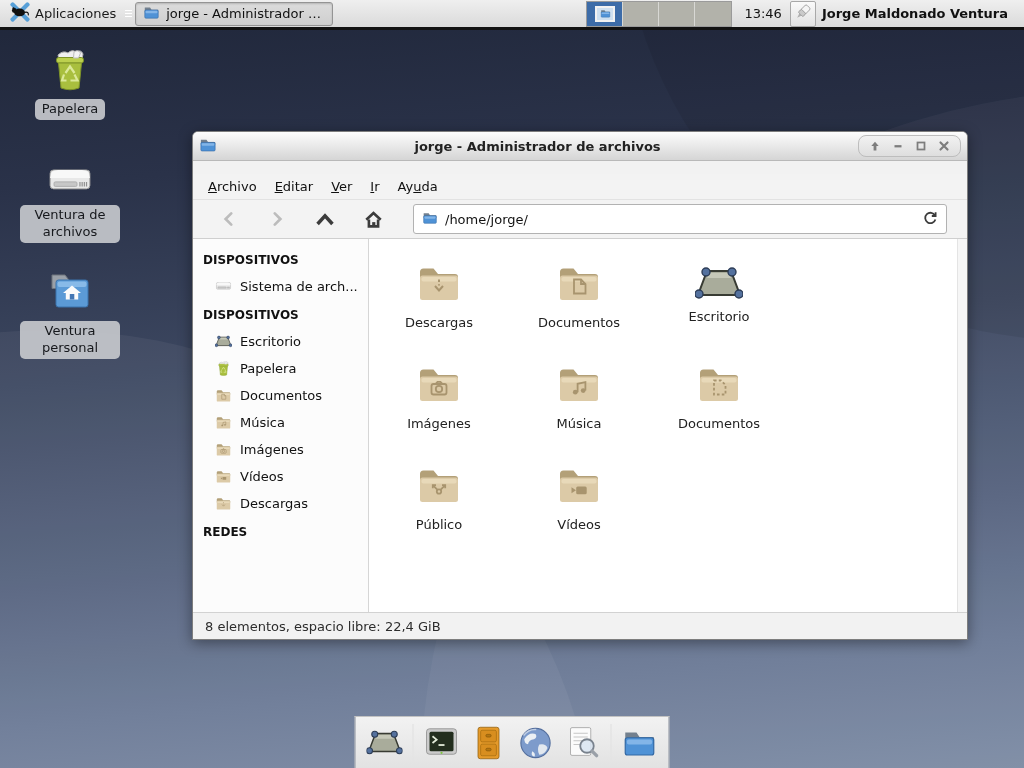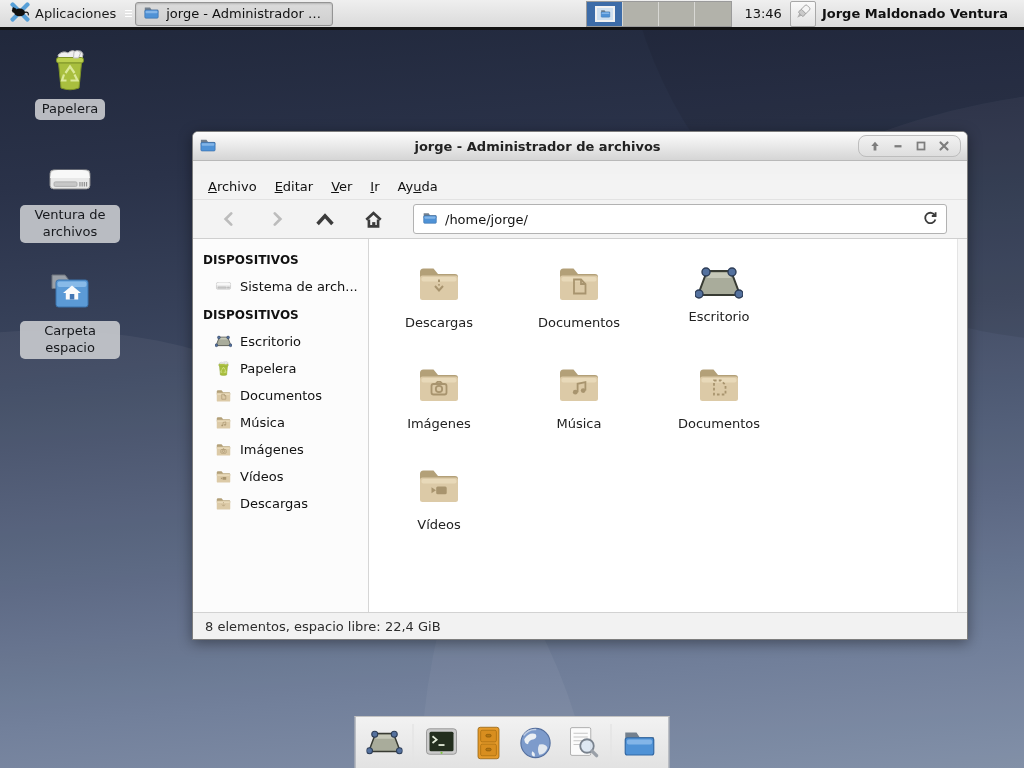--- a/index.html
+++ b/index.html
@@ -127,21 +127,21 @@
       <div class="desk-icon">
         <span class="icon" style="display: flex; align-items: center;">
           <svg width="48" height="48" viewBox="0 0 48 48">
             <path d="M6 7 h13 l3.5 4.5 v9 H6 z" fill="#9aa0a8" stroke="#6f757d"></path>
             <rect x="10" y="12" width="32" height="27" rx="2.5" fill="#5b9ad6" stroke="#3a72ac"></rect>
             <rect x="11.5" y="13.5" width="29" height="5.5" rx="2" fill="#88bae8"></rect>
             <path d="M26 17.5 l9 7.5 h-2.8 v6.5 h-12.4 v-6.5 H17 z" fill="#fbfbfb"></path>
             <rect x="23.8" y="26" width="4.5" height="5.5" fill="#4477b4"></rect>
           </svg>
         </span>
-        <div class="lbl">Carpeta espacio</div>
+        <div class="lbl">Ventura personal</div>
       </div>
     </div>
 
   <div class="window">
     <div class="titlebar">
       <span class="icon" id="win-icon"><svg width="18" height="18" viewBox="0 0 24 24">
             <path d="M2.5 5 h7.5 l2 3 h9.5 v4 H2.5z" fill="#73808e"></path>
             <rect x="2.5" y="8.5" width="19" height="11.5" rx="1.5" fill="#4f92d6" stroke="#3268a4" stroke-width="0.8"></rect>
             <rect x="3.6" y="9.6" width="16.8" height="3.4" rx="1.2" fill="#83b5e8"></rect>
           </svg></span>
@@ -325,20 +325,21 @@
                 <rect x="5" y="16.5" width="38" height="24.5" rx="2.5" fill="#dccaa7"></rect>
                 <rect x="6.5" y="18" width="35" height="4.5" rx="1.8" fill="#e8d9b9"></rect>
                 <g stroke="#a8946e" fill="none" stroke-width="2">
                   <path d="M24 20.5 v6" stroke-dasharray="2.4 2.4"></path>
                   <path d="M20 27 L24 31.5 L28 27"></path>
                 </g>
               </svg>
             </span>
             <span>Descargas</span>
           </div>
+          <div class="side-header">REDES</div>
         </div>
       <div class="main">
         <div class="file-grid" id="file-grid">
             <div class="file-item">
               <span class="icon" style="display: flex; align-items: center;">
                 <svg width="48" height="48" viewBox="0 0 48 48">
                   <path d="M5 13 q0 -3.5 3.5 -3.5 h10 l4.5 5.5 h17 q3 0 3 3 v3 H5z" fill="#b3a078"></path>
                   <rect x="5" y="16.5" width="38" height="24.5" rx="2.5" fill="#dccaa7"></rect>
                   <rect x="6.5" y="18" width="35" height="4.5" rx="1.8" fill="#e8d9b9"></rect>
                   <g stroke="#a8946e" fill="none" stroke-width="2">
@@ -411,20 +412,35 @@
             <div class="file-item">
               <span class="icon" style="display: flex; align-items: center;">
                 <svg width="48" height="48" viewBox="0 0 48 48">
                   <path d="M5 13 q0 -3.5 3.5 -3.5 h10 l4.5 5.5 h17 q3 0 3 3 v3 H5z" fill="#b3a078"></path>
                   <rect x="5" y="16.5" width="38" height="24.5" rx="2.5" fill="#dccaa7"></rect>
                   <rect x="6.5" y="18" width="35" height="4.5" rx="1.8" fill="#e8d9b9"></rect>
                   <path d="M19 20.5 h7 l4.5 4.5 v9.5 h-11.5 z" stroke="#a8946e" fill="none" stroke-width="1.8" stroke-dasharray="2.6 2.2"></path>
                 </svg>
               </span>
               <div class="lbl">Documentos</div>
+            </div>
+            <div class="file-item">
+              <span class="icon" style="display: flex; align-items: center;">
+                <svg width="48" height="48" viewBox="0 0 48 48">
+                  <path d="M5 13 q0 -3.5 3.5 -3.5 h10 l4.5 5.5 h17 q3 0 3 3 v3 H5z" fill="#b3a078"></path>
+                  <rect x="5" y="16.5" width="38" height="24.5" rx="2.5" fill="#dccaa7"></rect>
+                  <rect x="6.5" y="18" width="35" height="4.5" rx="1.8" fill="#e8d9b9"></rect>
+                  <g stroke="#a8946e" fill="none" stroke-width="1.8">
+                    <circle cx="24" cy="30.5" r="2.2"></circle>
+                    <path d="M22.3 28.7 L18 24.3 M25.7 28.7 L30 24.3"></path>
+                    <path d="M17.8 27.3 v-3.2 h3.2 M27 24.1 h3.2 v3.2"></path>
+                  </g>
+                </svg>
+              </span>
+              <div class="lbl">Público</div>
             </div>
             <div class="file-item">
               <span class="icon" style="display: flex; align-items: center;">
                 <svg width="48" height="48" viewBox="0 0 48 48">
                   <path d="M5 13 q0 -3.5 3.5 -3.5 h10 l4.5 5.5 h17 q3 0 3 3 v3 H5z" fill="#b3a078"></path>
                   <rect x="5" y="16.5" width="38" height="24.5" rx="2.5" fill="#dccaa7"></rect>
                   <rect x="6.5" y="18" width="35" height="4.5" rx="1.8" fill="#e8d9b9"></rect>
                   <g fill="#a8946e">
                     <path d="M16.5 26.3 l4.5 3 l-4.5 3 z"></path>
                     <rect x="21.2" y="25.5" width="10.5" height="7.8" rx="1.5"></rect>

